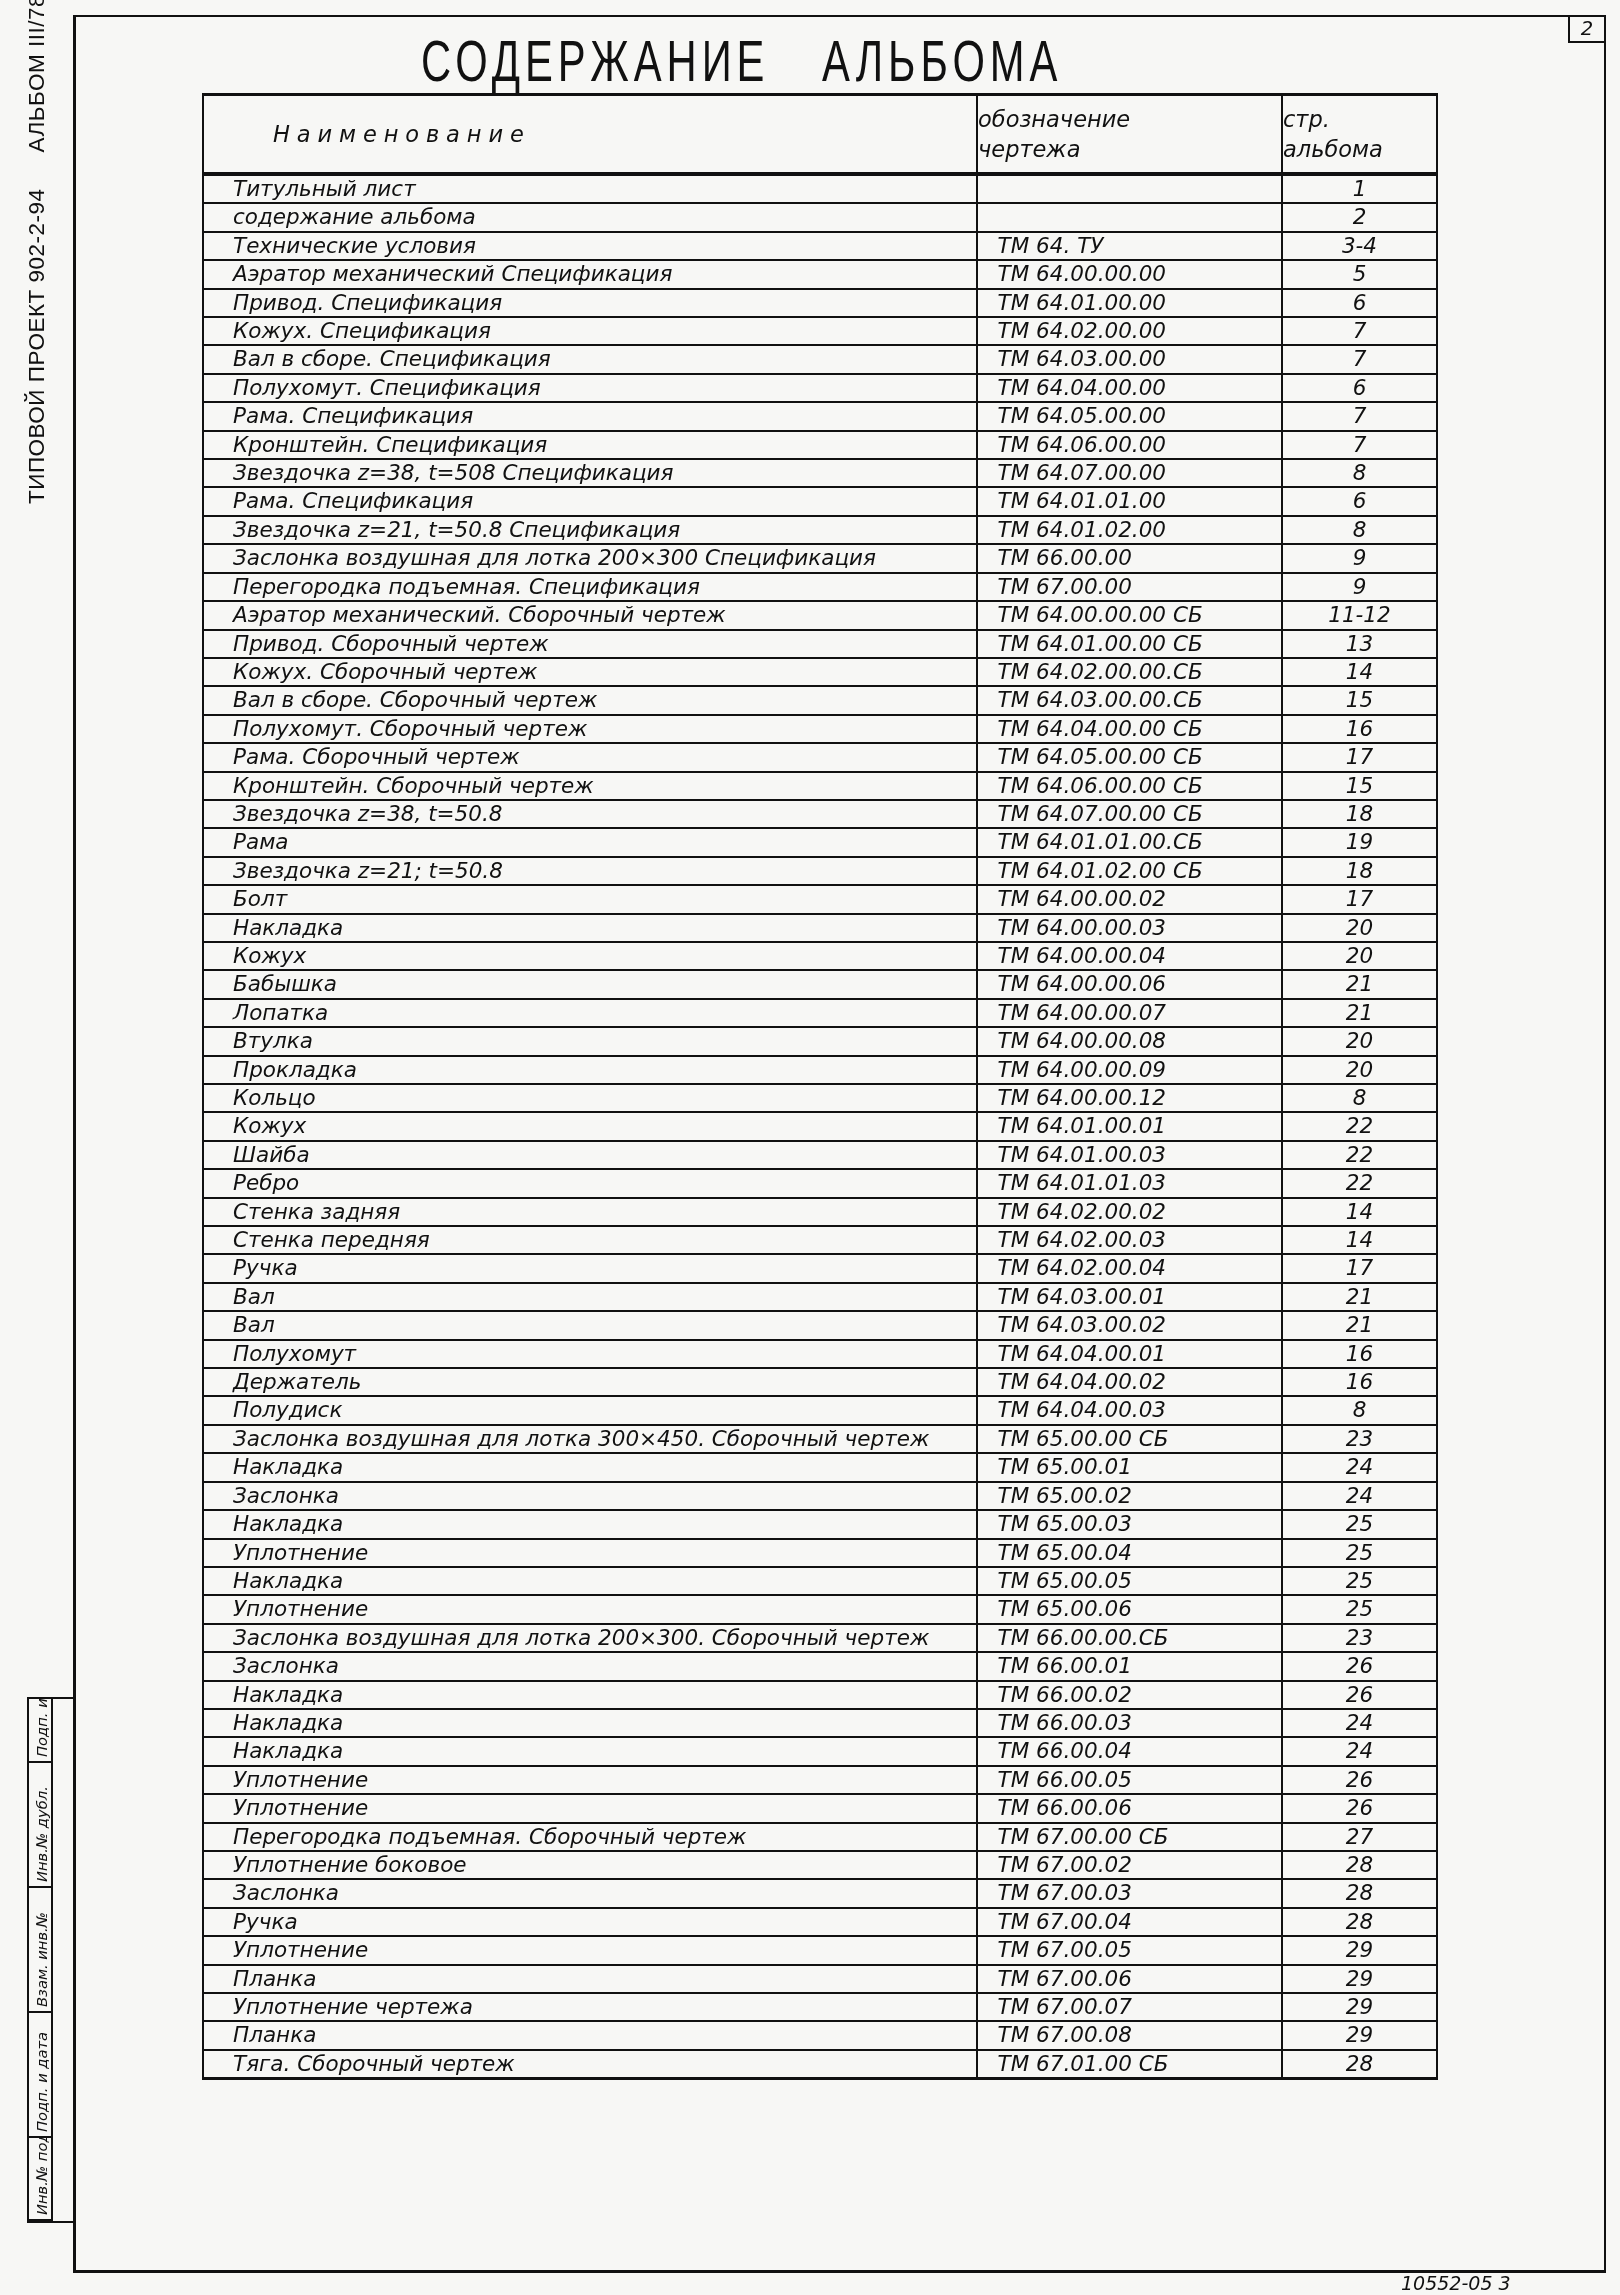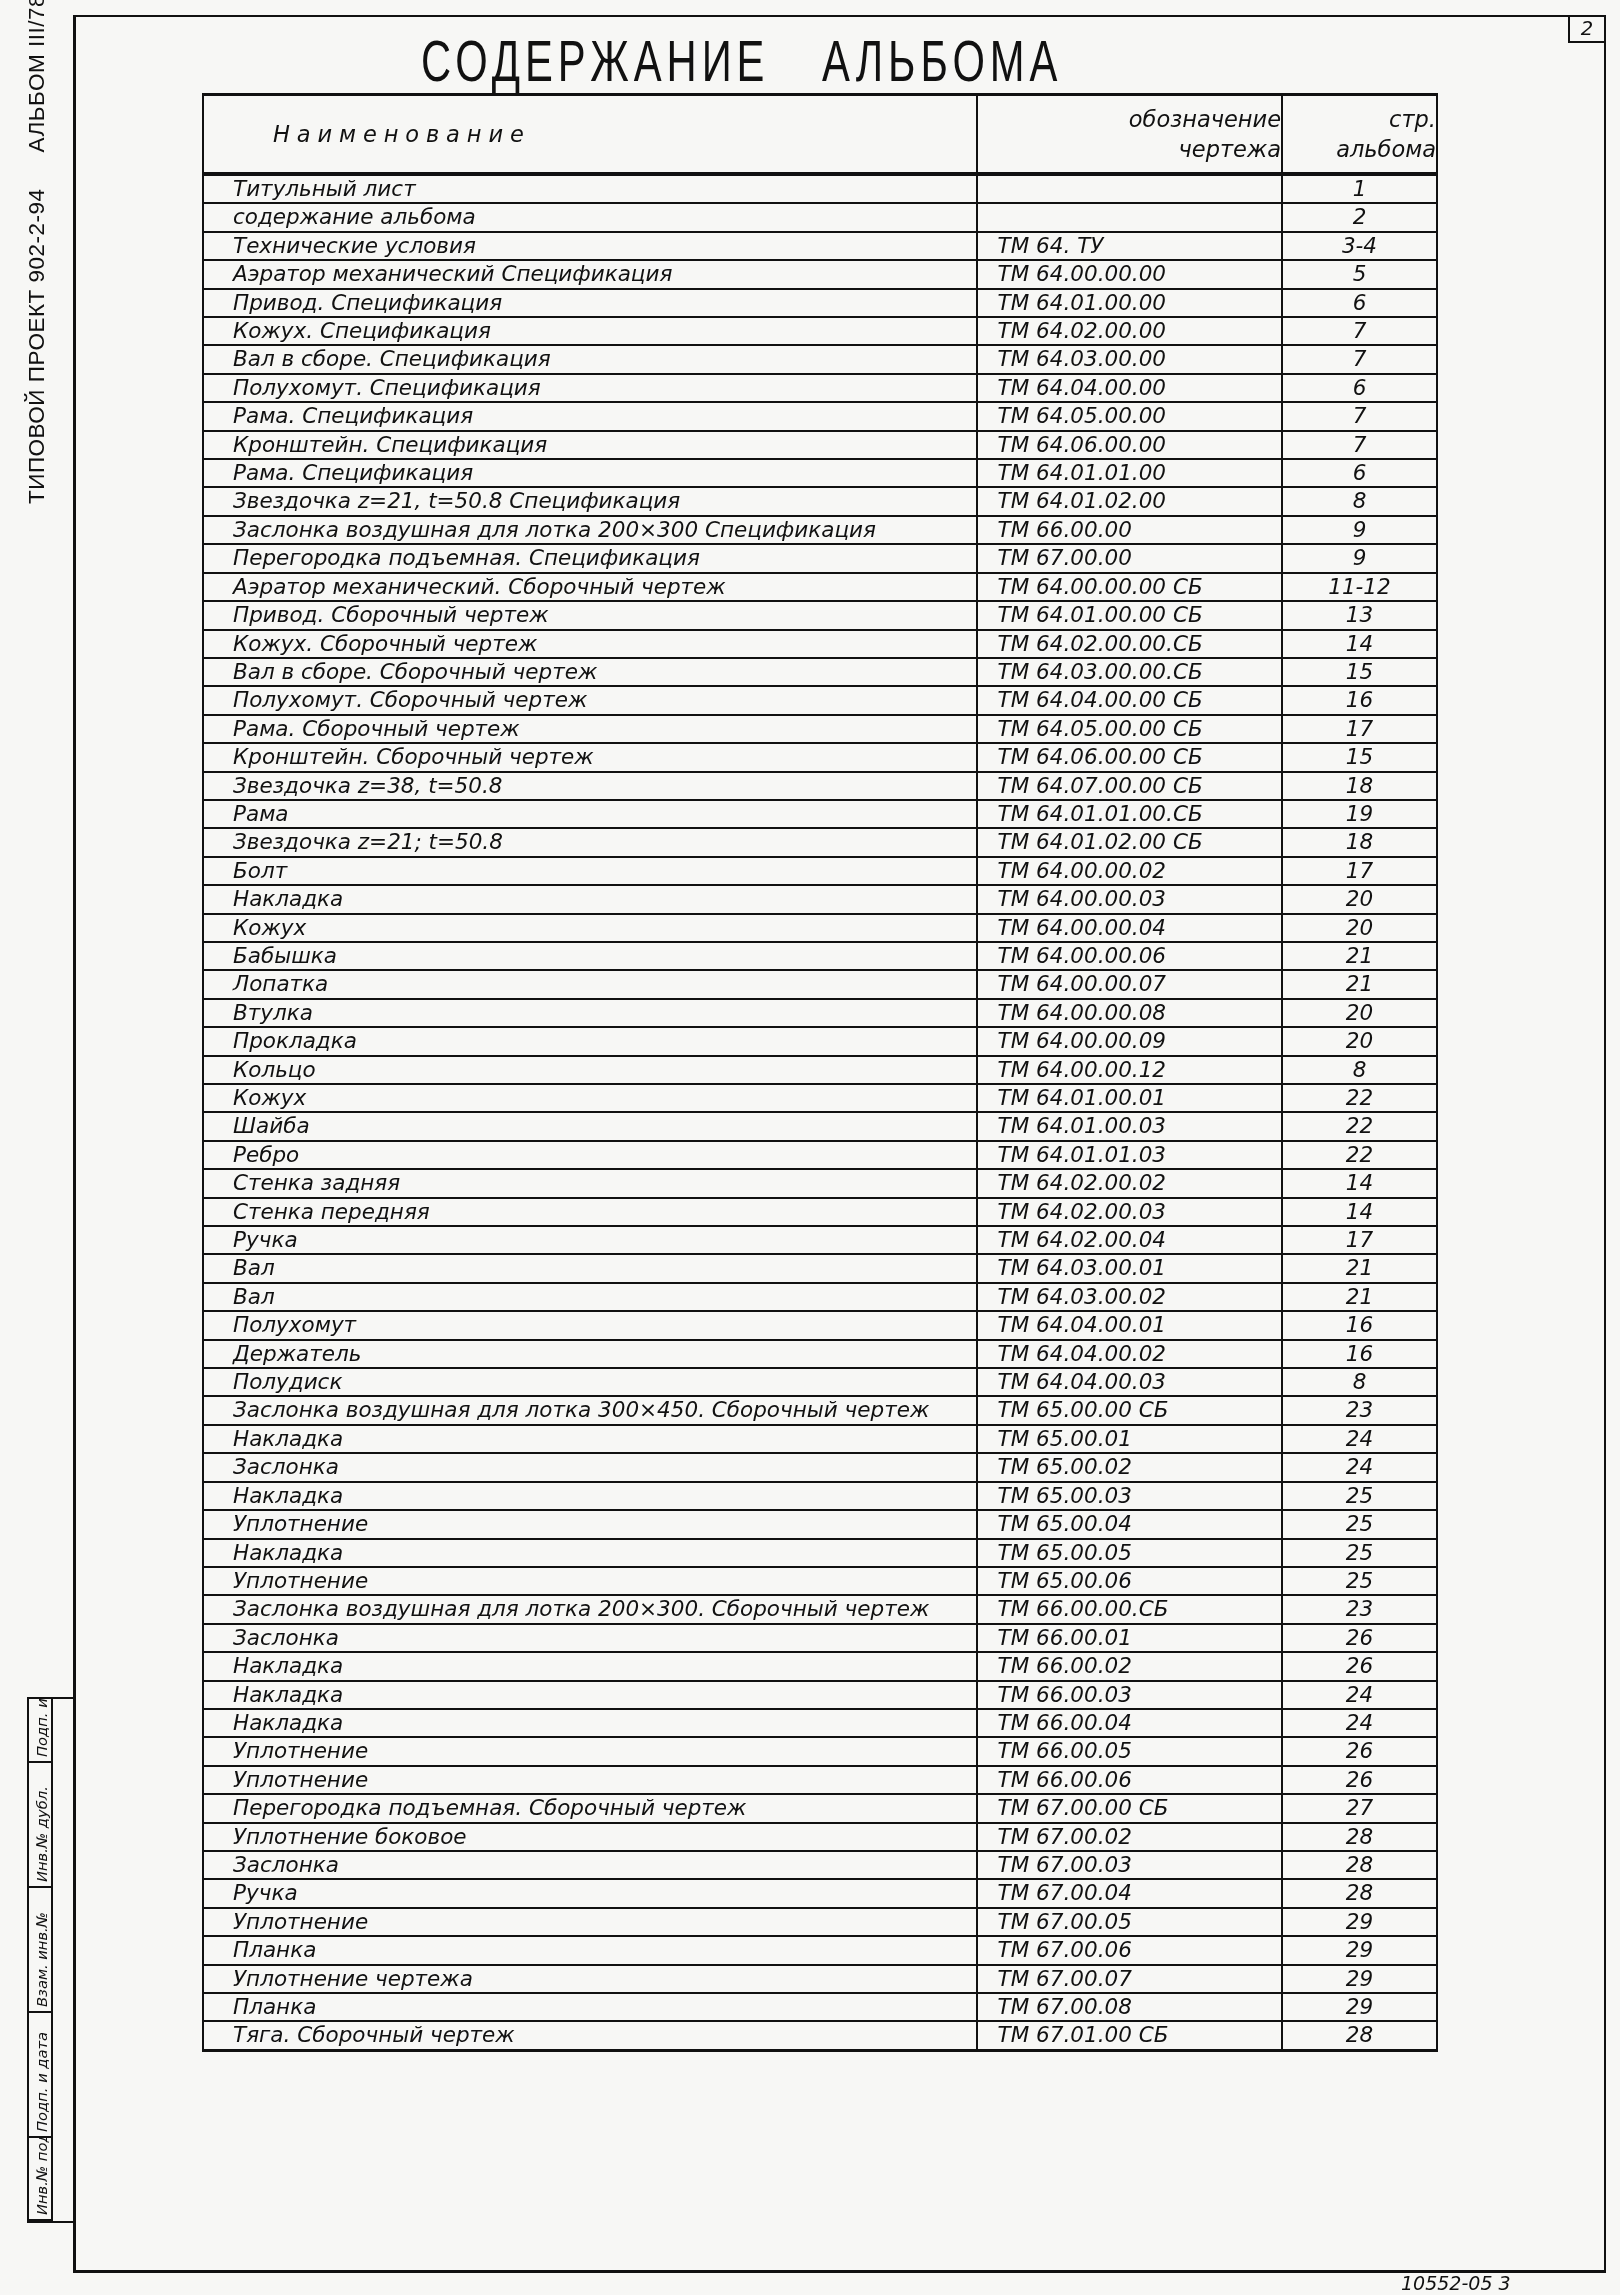--- a/index.html
+++ b/index.html
@@ -39,21 +39,21 @@
   table.toc col.c3 { width: 155px; }
   table.toc th, table.toc td {
     border: 2px solid #111; padding: 0; font-weight: normal;
     font-style: italic; overflow: hidden; white-space: nowrap;
   }
   table.toc thead th {
     height: 76px; border-top-width: 3.4px; border-bottom-width: 4.4px;
     font-size: 22.5px; line-height: 30px;
   }
   table.toc thead th.h1 { text-align: left; padding-left: 69px; letter-spacing: 6.9px; }
-  table.toc thead th.h2, table.toc thead th.h3 { text-align: right; }
+  table.toc thead th.h2, table.toc thead th.h3 { text-align: left; }
   table.toc tbody td { height: 26.4px; font-size: 21.5px; line-height: 26.4px; }
   table.toc tbody td.name { padding-left: 29px; }
   table.toc tbody td.code { padding-left: 19.6px; }
   table.toc tbody td.page { text-align: center; }
   table.toc tbody tr:last-child td { border-bottom-width: 3.4px; }
   .stamp {
     position: absolute; left: 27.4px; top: 1697px; width: 49px; height: 526px;
     border: 2px solid #111; box-sizing: border-box;
   }
   .stamp .cell {
@@ -151,20 +151,25 @@
         <td class="name">Рама. Спецификация</td>
         <td class="code">ТМ 64.05.00.00</td>
         <td class="page">7</td>
       </tr>
       <tr>
         <td class="name">Кронштейн. Спецификация</td>
         <td class="code">ТМ 64.06.00.00</td>
         <td class="page">7</td>
       </tr>
       <tr>
+        <td class="name">Звездочка z=38, t=508 Спецификация</td>
+        <td class="code">ТМ 64.07.00.00</td>
+        <td class="page">8</td>
+      </tr>
+      <tr>
         <td class="name">Рама. Спецификация</td>
         <td class="code">ТМ 64.01.01.00</td>
         <td class="page">6</td>
       </tr>
       <tr>
         <td class="name">Звездочка z=21, t=50.8 Спецификация</td>
         <td class="code">ТМ 64.01.02.00</td>
         <td class="page">8</td>
       </tr>
       <tr>

